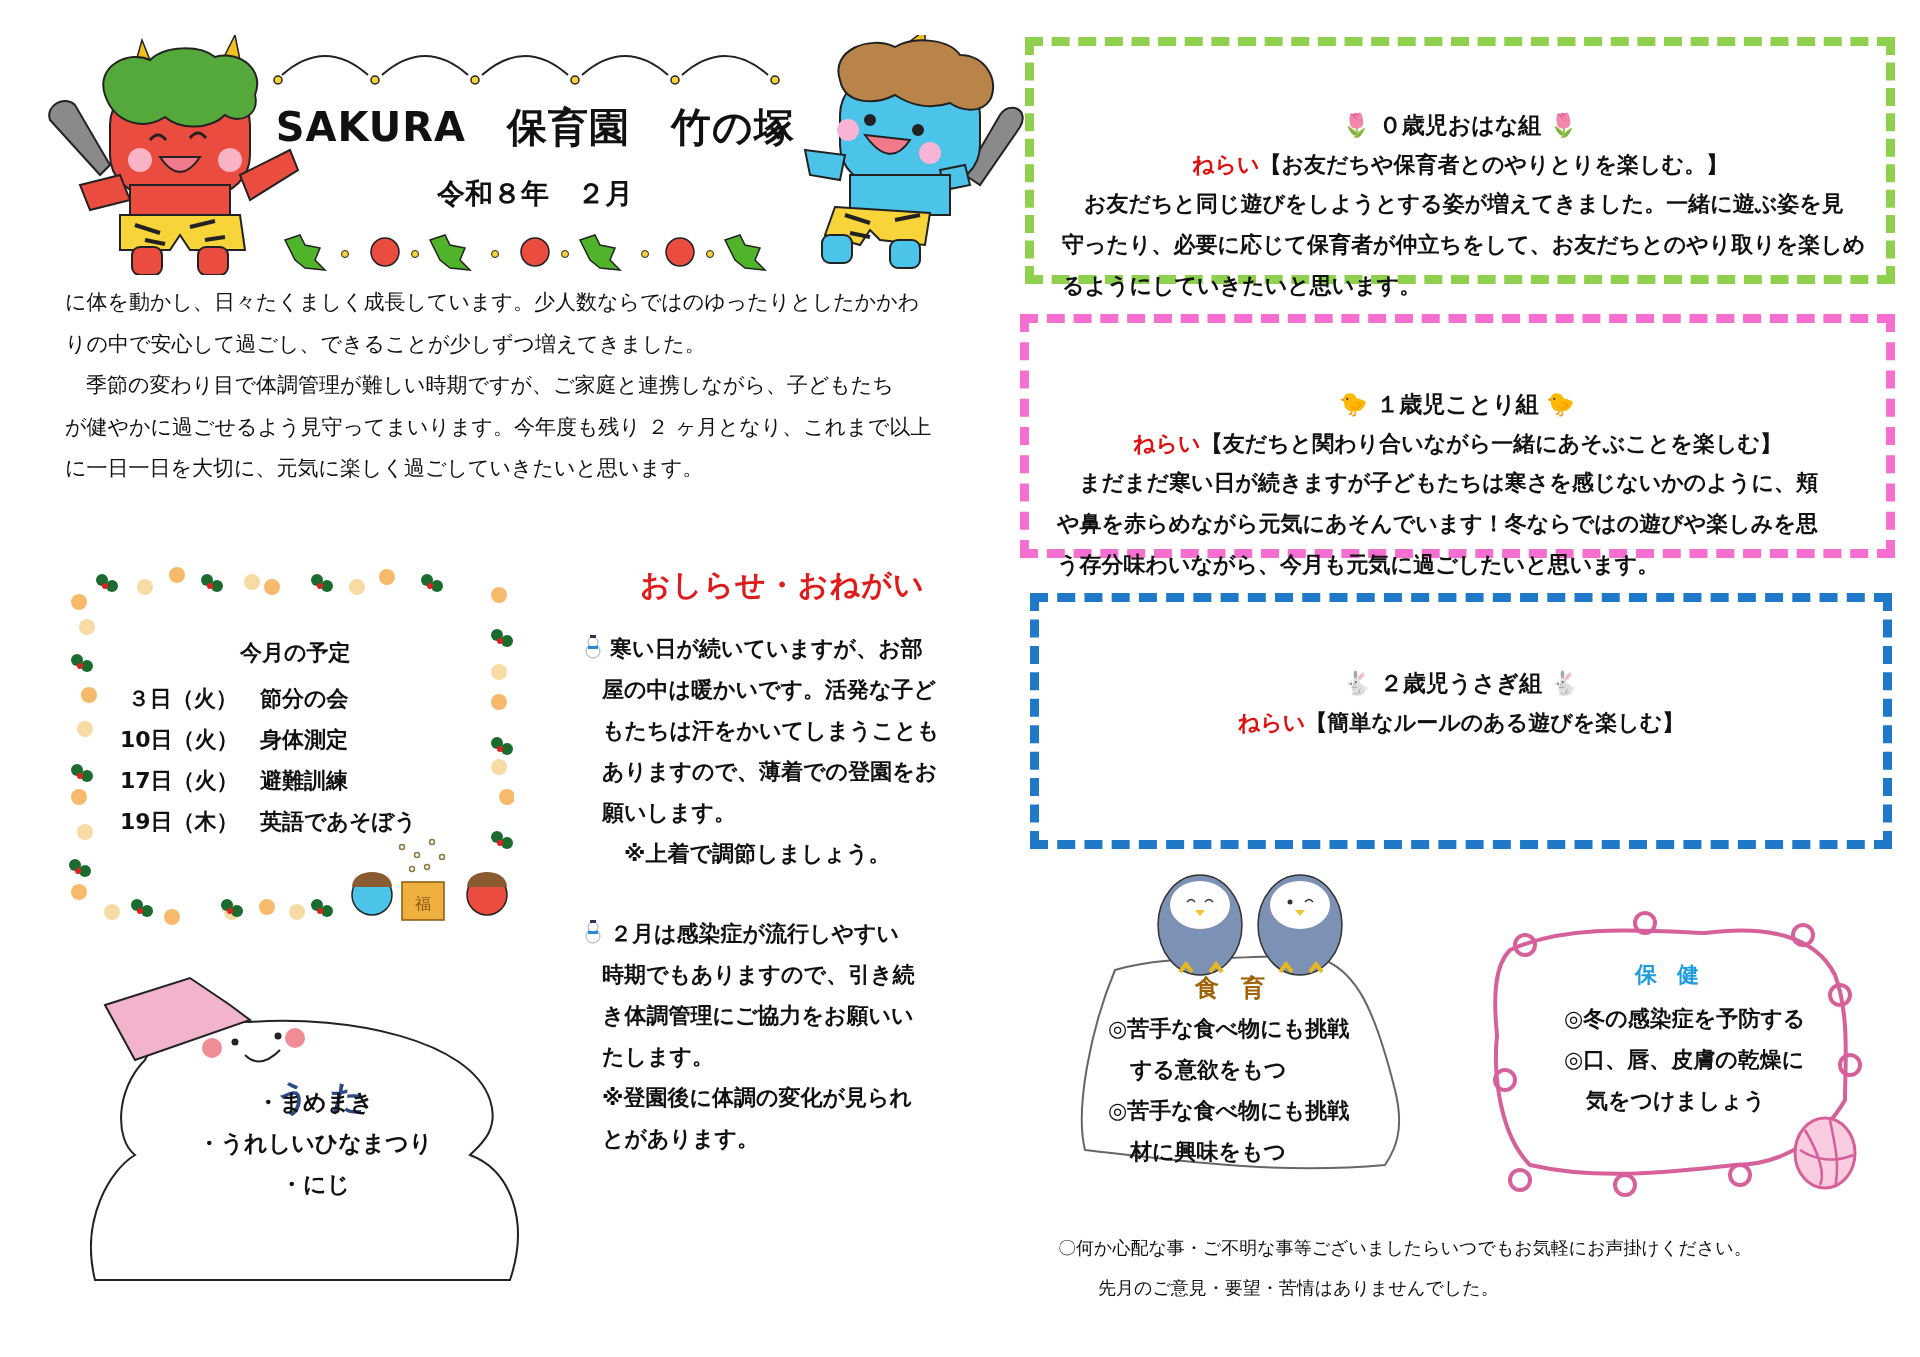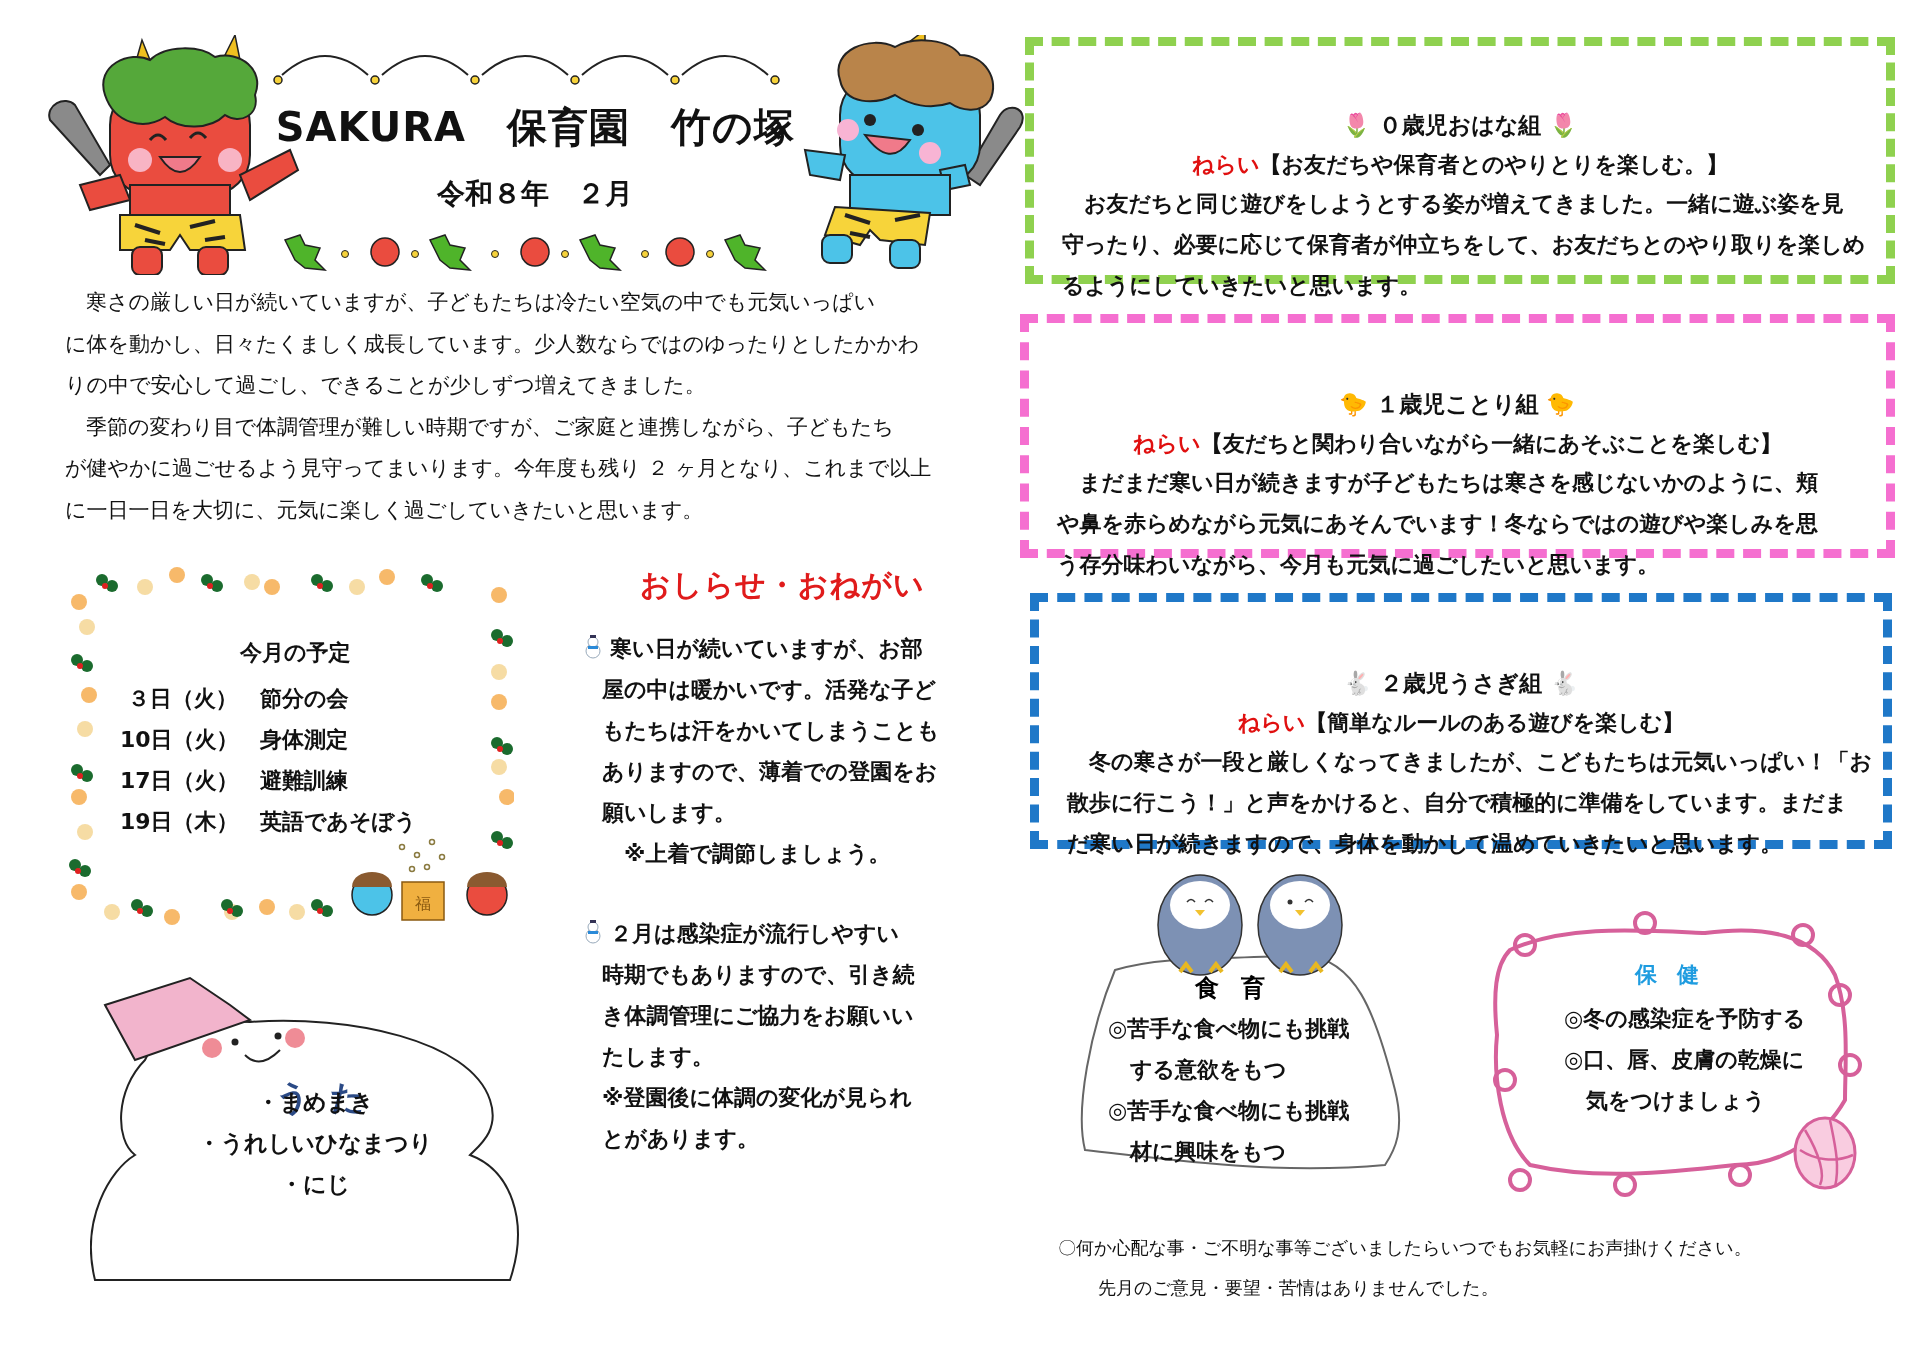--- a/index.html
+++ b/index.html
@@ -38,21 +38,21 @@
   
   .cbox { box-sizing:border-box; }
   .cbox-inner { position:absolute; left:0; right:0; text-align:center; }
   .cbox-head { font-size:23px; font-weight:bold; line-height:30px;margin-top:44px; }
   .cbox-aim { font-size:22px; font-weight:bold; line-height:30px; margin-top:10px; }
   .cbox-aim .red { color:#e01010; }
   .cbox-body { text-align:left; font-size:22px; font-weight:bold; line-height:41px; margin-top:3px; padding:0 26px 0 28px; }
   .cbox-body .line { white-space:pre; }
 
   
-  .food-title { left:1195px; top:972px; font-size:24px; font-weight:bold; color:#000000; letter-spacing:22px; }
+  .food-title { left:1195px; top:972px; font-size:24px; font-weight:bold; color:#a16207; letter-spacing:22px; }
   .food-list { left:1108px; top:1008px; font-size:22px; font-weight:bold; line-height:41px; }
   .health-title { left:1635px; top:960px; font-size:22px; font-weight:bold; color:#1e9ce0; letter-spacing:20px; }
   .health-list { left:1520px; top:998px; font-size:22px; font-weight:bold; line-height:41px;margin-left:44px; }
   .line { white-space:pre; }
 
   .footer { left:1058px; top:1228px; font-size:18px; line-height:40px; font-family:"DejaVu Serif", serif; }
   .footer .l2 { padding-left:40px; }
 </style>
 </head>
 <body>
@@ -135,21 +135,20 @@
         <circle cx="135" cy="24" r="3.5"></circle>
         <circle cx="215" cy="24" r="3.5"></circle>
       <circle cx="285" cy="24" r="3.5"></circle>
         <circle cx="365" cy="24" r="3.5"></circle>
         <circle cx="430" cy="24" r="3.5"></circle>
     </g>
   </svg>
 </div>
 
 <div class="abs intro">
-  <div style="padding-left:1em">寒さの厳しい日が続いていますが、子どもたちは冷たい空気の中でも元気いっぱい</div>
   <div>に体を動かし、日々たくましく成長しています。少人数ならではのゆったりとしたかかわ</div>
   <div>りの中で安心して過ごし、できることが少しずつ増えてきました。</div>
   <div style="padding-left:1em">季節の変わり目で体調管理が難しい時期ですが、ご家庭と連携しながら、子どもたち</div>
   <div>が健やかに過ごせるよう見守ってまいります。今年度も残り ２ ヶ月となり、これまで以上</div>
   <div>に一日一日を大切に、元気に楽しく過ごしていきたいと思います。</div>
 </div>
 
 <svg class="abs sched" viewBox="0 0 447 368">
   <g fill="#f7b96a">
       <circle cx="12" cy="45" r="8"></circle>
@@ -362,25 +361,20 @@
 </div>
 
 <div class="abs cbox" style="left:1030px;top:593px;width:862px;height:256px;border:9px dashed #1f78c8;">
   <div class="cbox-inner" style="top:22px;">
     <div class="cbox-head">
       <span style="color:#ccc">🐇</span>
       <span>２歳児うさぎ組</span>
       <span style="color:#ccc">🐇</span>
     </div>
     <div class="cbox-aim"><span class="red">ねらい</span><span>【簡単なルールのある遊びを楽しむ】</span></div>
-    <div class="cbox-body">
-      <div class="line">　冬の寒さが一段と厳しくなってきましたが、こどもたちは元気いっぱい！「お</div>
-      <div class="line">散歩に行こう！」と声をかけると、自分で積極的に準備をしています。まだま</div>
-      <div class="line">だ寒い日が続きますので、身体を動かして温めていきたいと思います。</div>
-    </div>
   </div>
 </div>
 
 <svg class="abs" style="left:1075px;top:860px;" width="345" height="320" viewBox="0 0 345 320">
   <path d="M40 110 C90 95 150 100 230 95 C280 100 300 150 320 230 C330 270 320 290 310 305 C200 315 100 300 10 290 C0 250 15 170 40 110 Z" fill="#fff" stroke="#666" stroke-width="2"></path>
   <g>
     <ellipse cx="125" cy="65" rx="42" ry="50" fill="#7d91b4" stroke="#333" stroke-width="1.5"></ellipse>
     <ellipse cx="125" cy="45" rx="30" ry="24" fill="#fff"></ellipse>
     <path d="M112 42 q4 -5 8 0 M130 42 q4 -5 8 0" stroke="#333" stroke-width="1.5" fill="none"></path>
     <path d="M120 50 l5 6 l5 -6 z" fill="#f2c230"></path>

